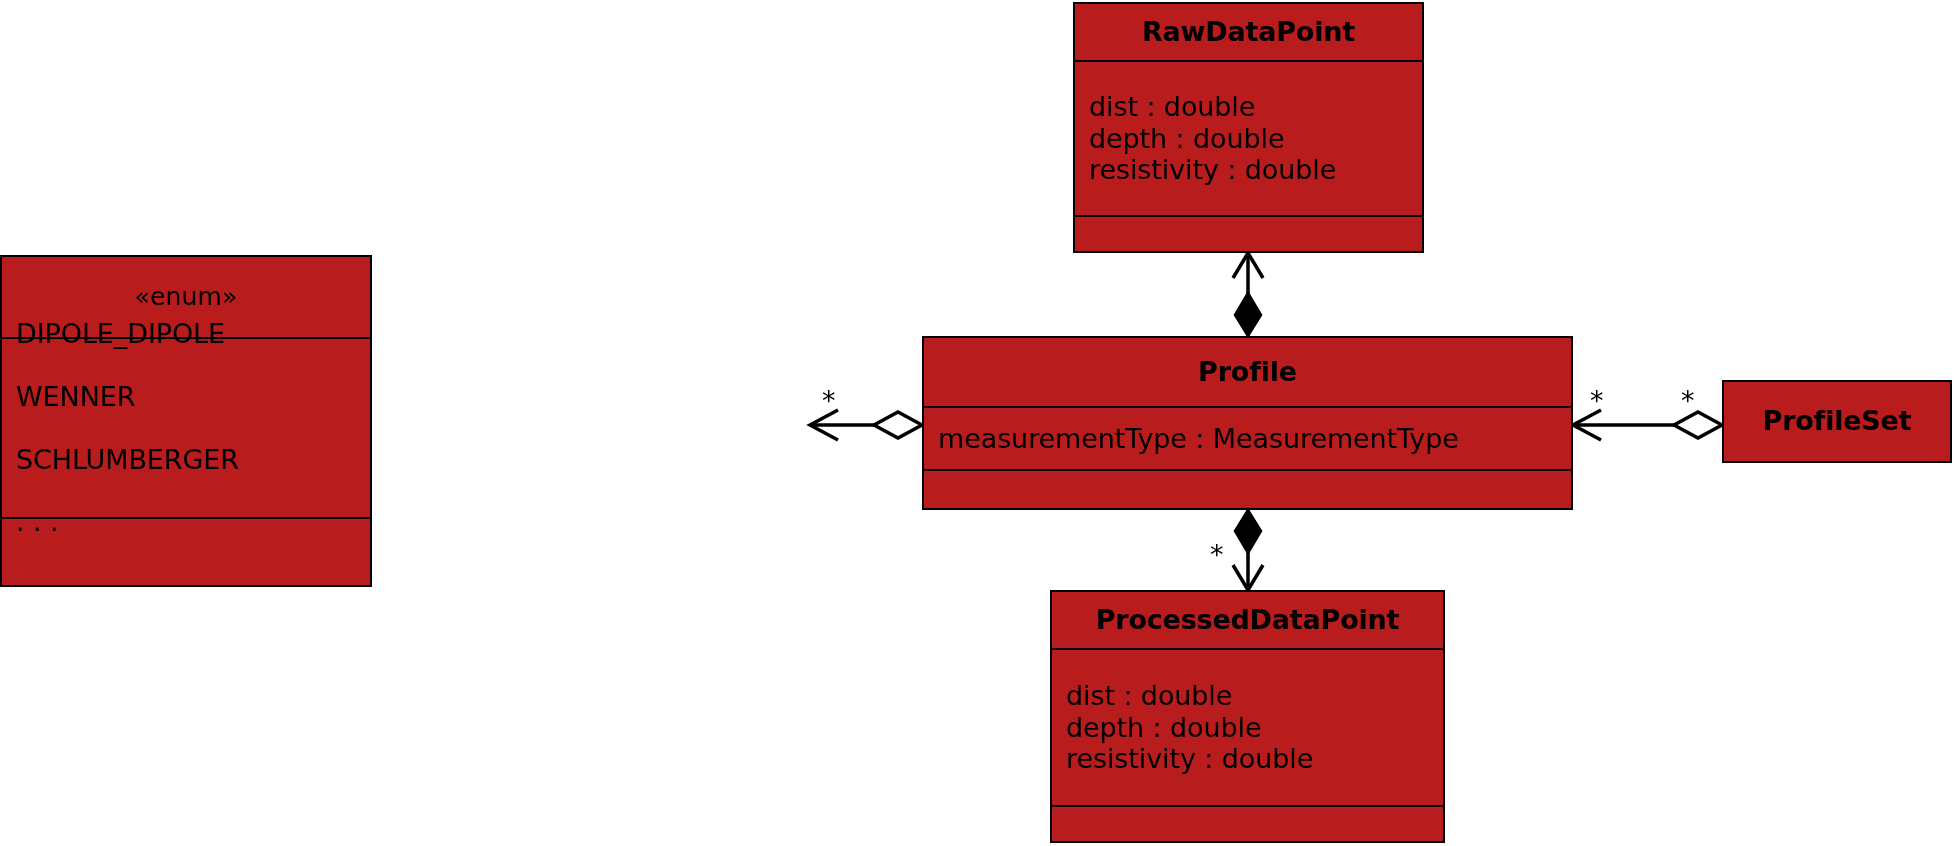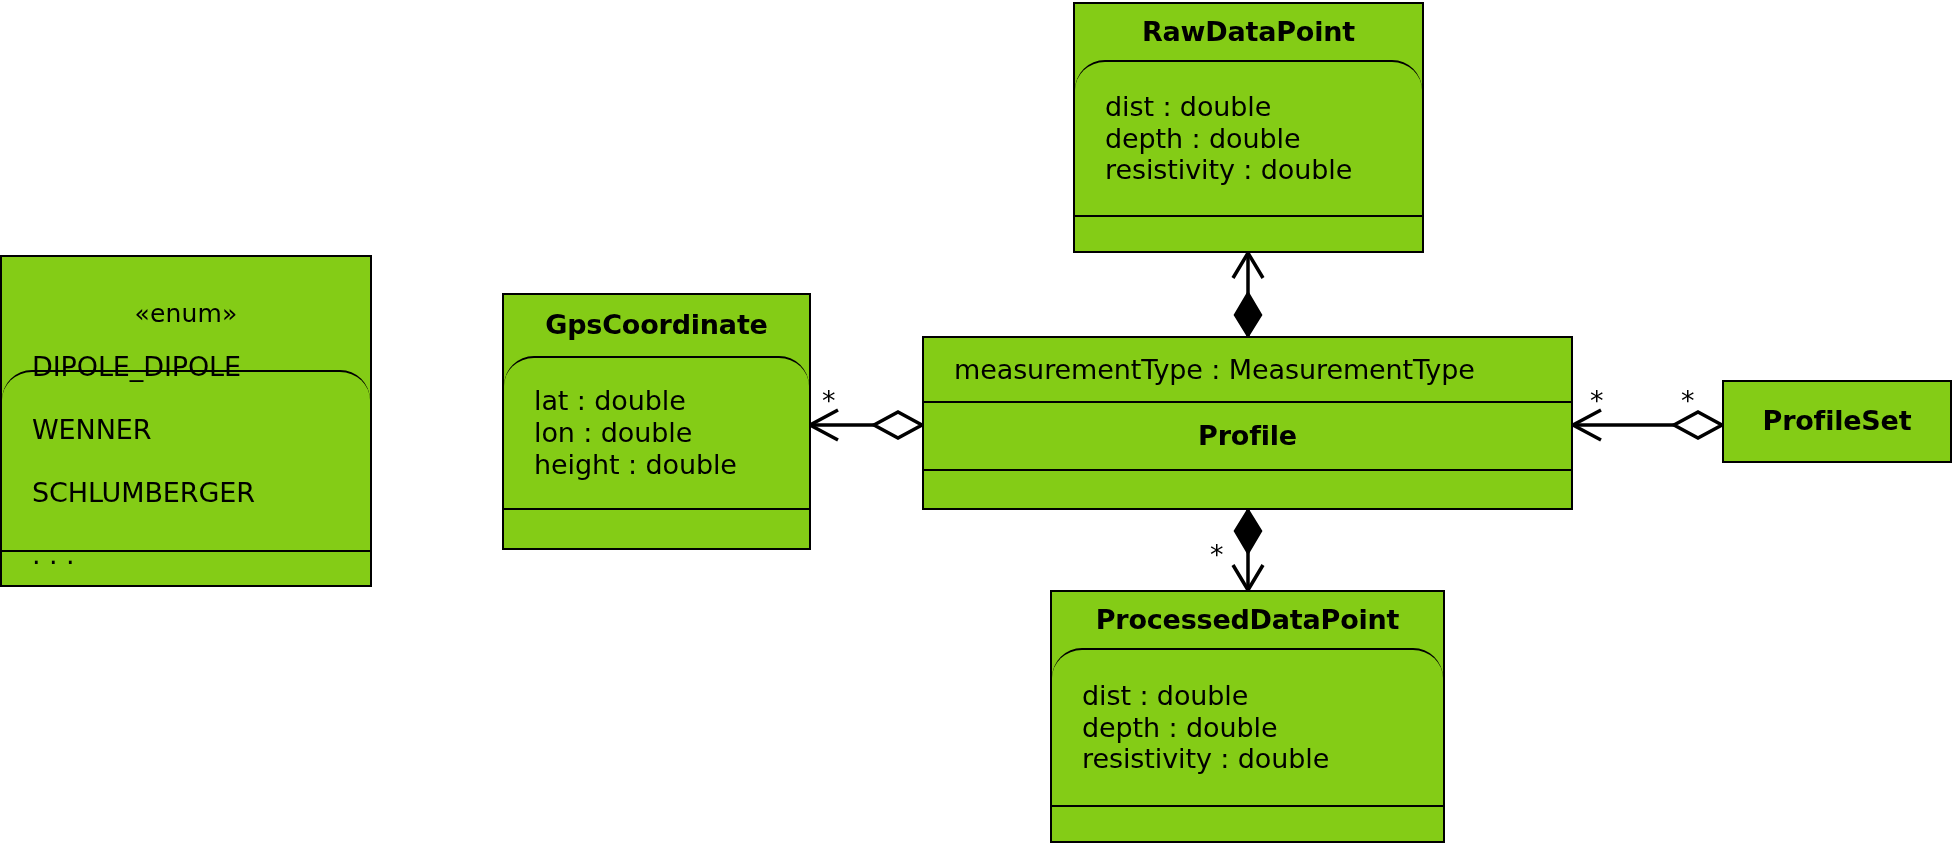--- a/index.html
+++ b/index.html
@@ -15,21 +15,21 @@
     background: #ffffff;
     overflow: hidden;
     font-family: "DejaVu Sans", "Liberation Sans", sans-serif;
     color: #000000;
   }
   
   .uml-class {
     position: absolute;
     box-sizing: border-box;
     border: 2.5px solid #000000;
-    background: #84cc16;
+    background: #b91c1c;
   }
   .cmp {
     box-sizing: border-box;
     background: transparent;
   }
   .cmp + .cmp {
     border-top: 2.5px solid #000000;
   }
   .cmp-title {
     display: flex;
@@ -48,22 +48,21 @@
     font-size: 27px;
     font-weight: bold;
     line-height: 1.12;
     white-space: nowrap;
     letter-spacing: -0.2px;
   }
   .cmp-attrs {
     display: flex;
     flex-direction: column;
     justify-content: center;
-    padding-left: 30px;
-    border-radius: 30px;
+    padding-left: 14px;
   }
   .attr {
     font-size: 27px;
     line-height: 1.18;
     white-space: nowrap;
     letter-spacing: -0.1px;
   }
   .cmp-ops { }
 
   
@@ -121,50 +120,39 @@
     </g>
   </svg>
 
   <span class="mult" style="left:1268px; top:196px;">*</span>
   <span class="mult" style="left:1210px; top:541px;">*</span>
   <span class="mult" style="left:822px; top:387px;">*</span>
   <span class="mult" style="left:1590px; top:387px;">*</span>
   <span class="mult" style="left:1681px; top:387px;">*</span>
 
   <div class="uml-class" style="left:0px; top:255px; width:372px; height:332px;">
-    <div class="cmp cmp-title" style="height:113px;">
+    <div class="cmp cmp-title" style="height:80px;">
       <div class="stereo">«enum»</div>
     </div>
     <div class="cmp cmp-attrs" style="height:180px;gap:31px;">
       <div class="attr">DIPOLE_DIPOLE</div>
       <div class="attr">WENNER</div>
       <div class="attr">SCHLUMBERGER</div>
       <div class="attr">. . .</div>
     </div>
     <div class="cmp cmp-ops" style="height:34px;"></div>
   </div>
 
-  <div class="uml-class" style="left:502px; top:293px; width:309px; height:257px;">
-    <div class="cmp cmp-title" style="height:61px;">
-      <div class="cname">GpsCoordinate</div>
-    </div>
-    <div class="cmp cmp-attrs" style="height:152px;">
-      <div class="attr">lat :  double</div>
-      <div class="attr">lon :  double</div>
-      <div class="attr">height :  double</div>
-    </div>
-    <div class="cmp cmp-ops" style="height:39px;"></div>
-  </div>
 
   <div class="uml-class" style="left:922px; top:336px; width:651px; height:174px;">
+    <div class="cmp cmp-title" style="height:68px;">
+      <div class="cname">Profile</div>
+    </div>
     <div class="cmp cmp-attrs" style="height:63px;">
       <div class="attr">measurementType :  MeasurementType</div>
-    </div>
-    <div class="cmp cmp-title" style="height:68px;">
-      <div class="cname">Profile</div>
     </div>
     <div class="cmp cmp-ops" style="height:38px;"></div>
   </div>
 
   <div class="uml-class" style="left:1073px; top:2px; width:351px; height:251px;">
     <div class="cmp cmp-title" style="height:56px;">
       <div class="cname">RawDataPoint</div>
     </div>
     <div class="cmp cmp-attrs" style="height:155px;">
       <div class="attr">dist :  double</div>

